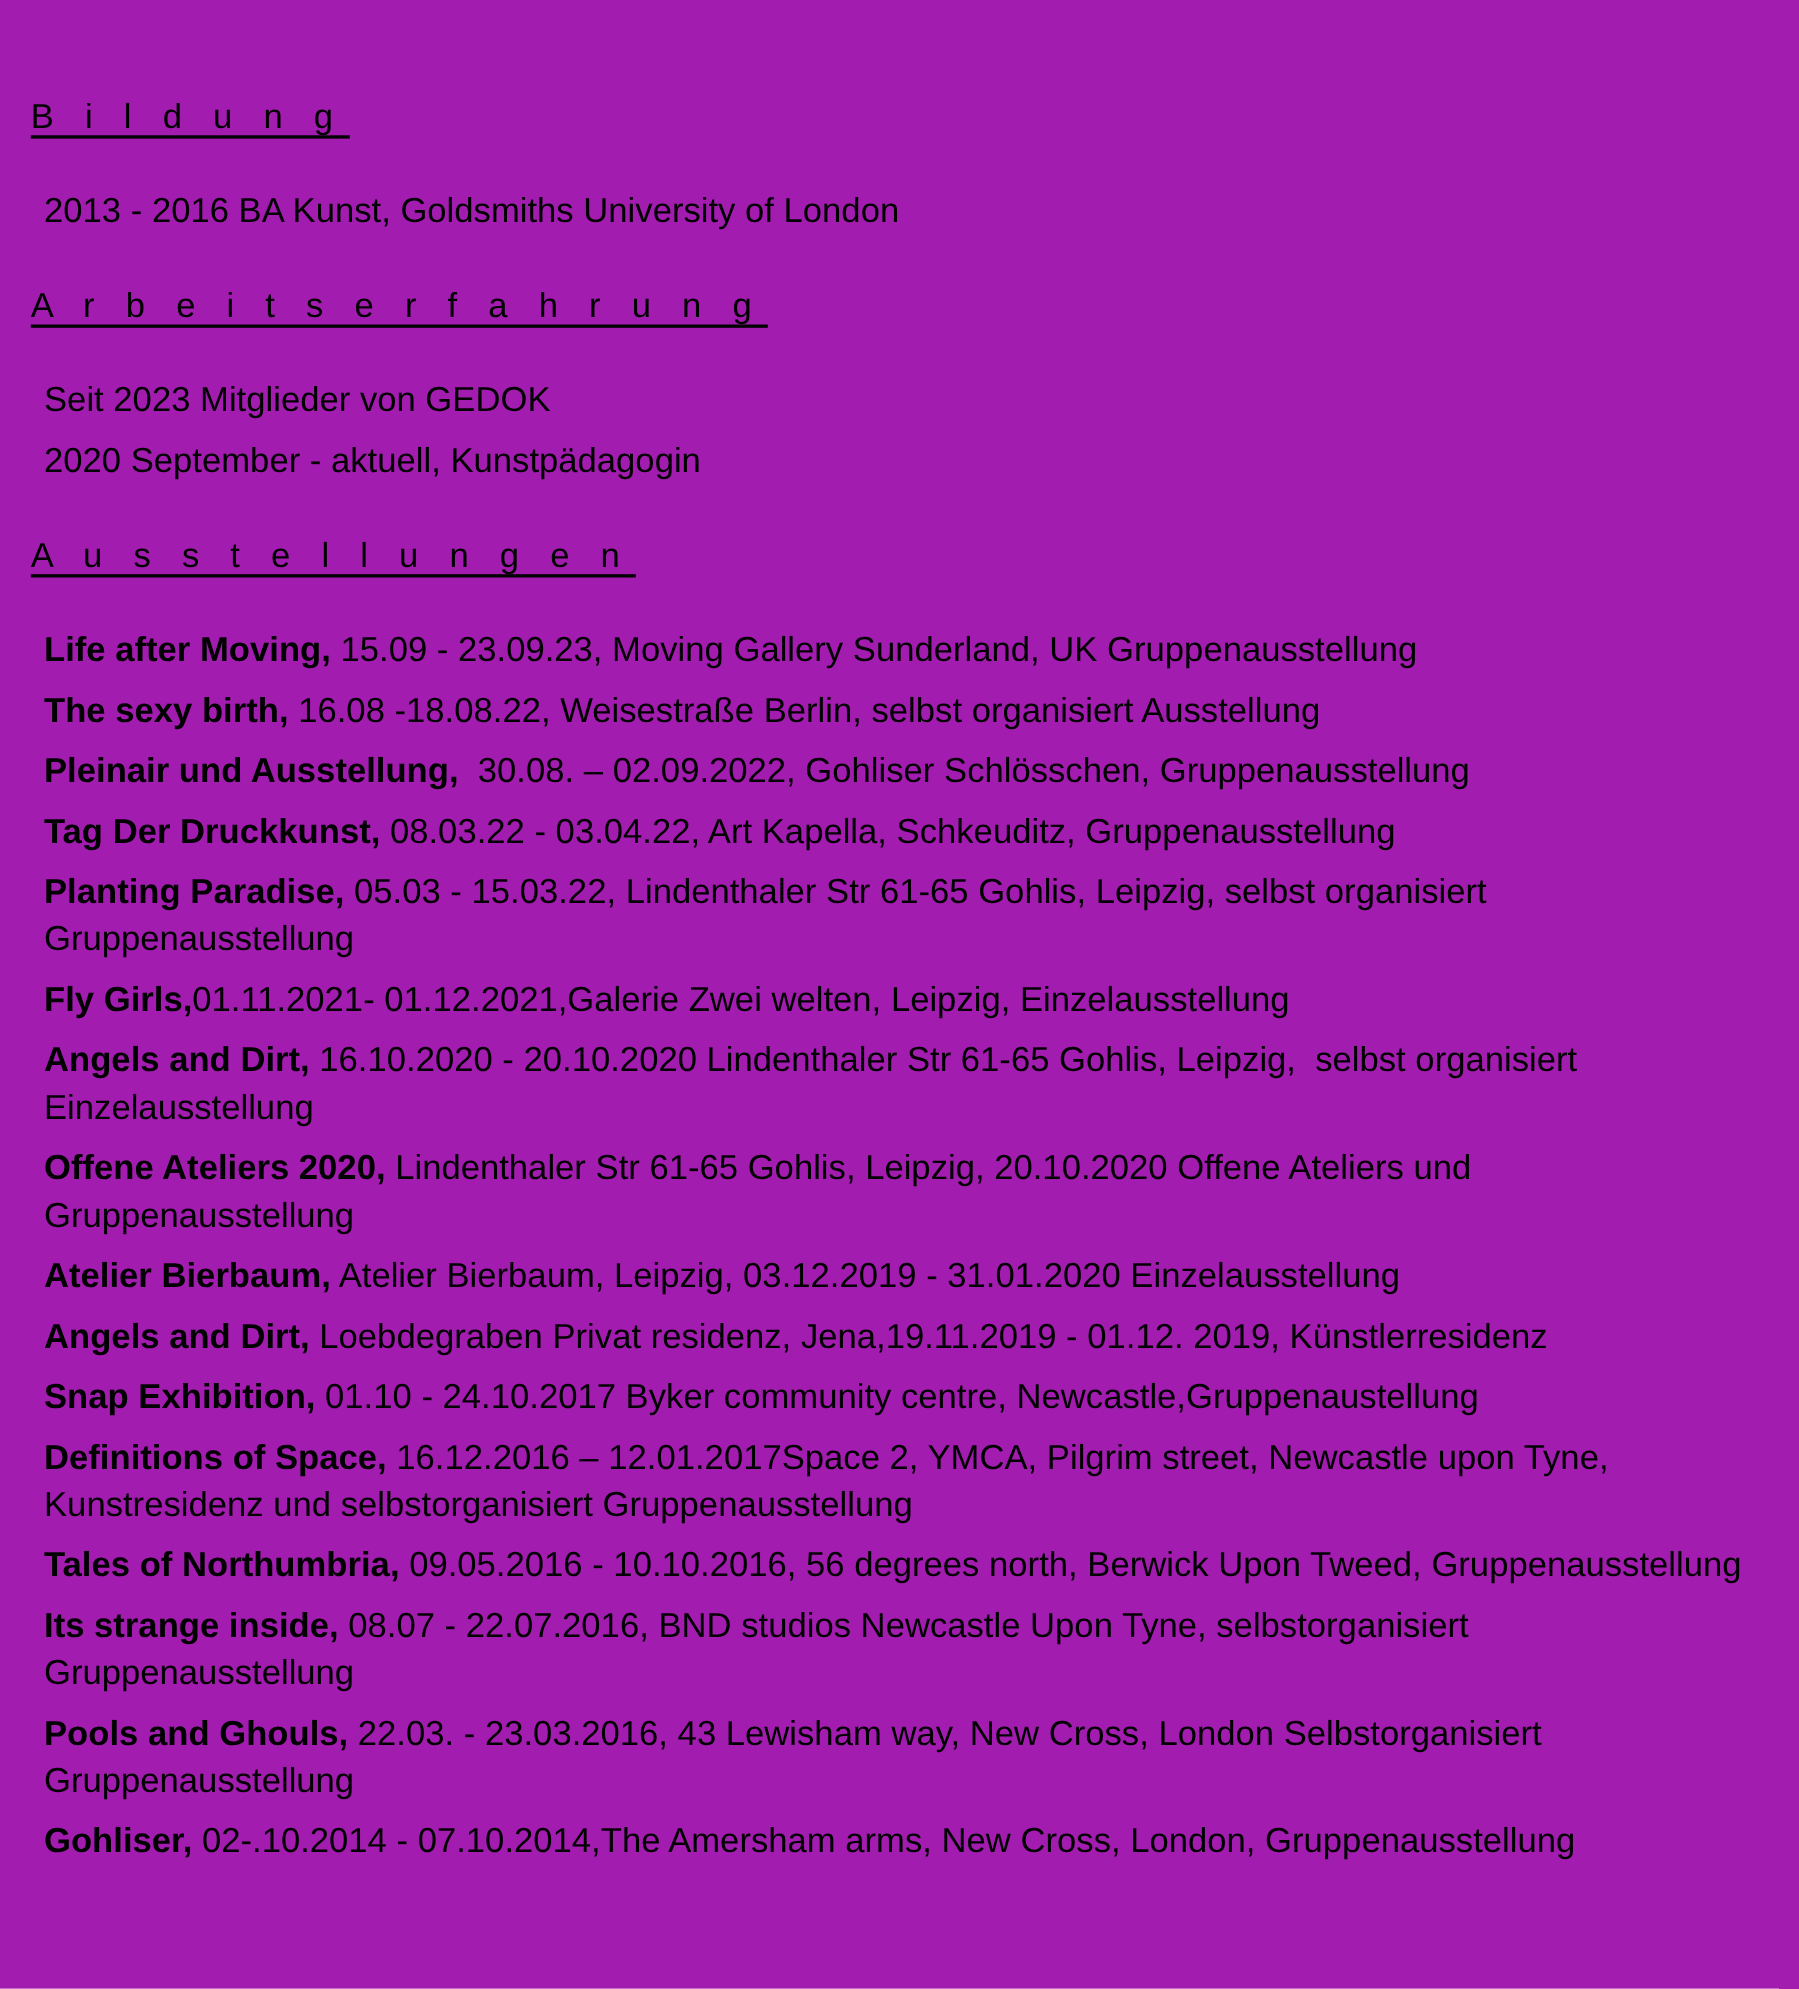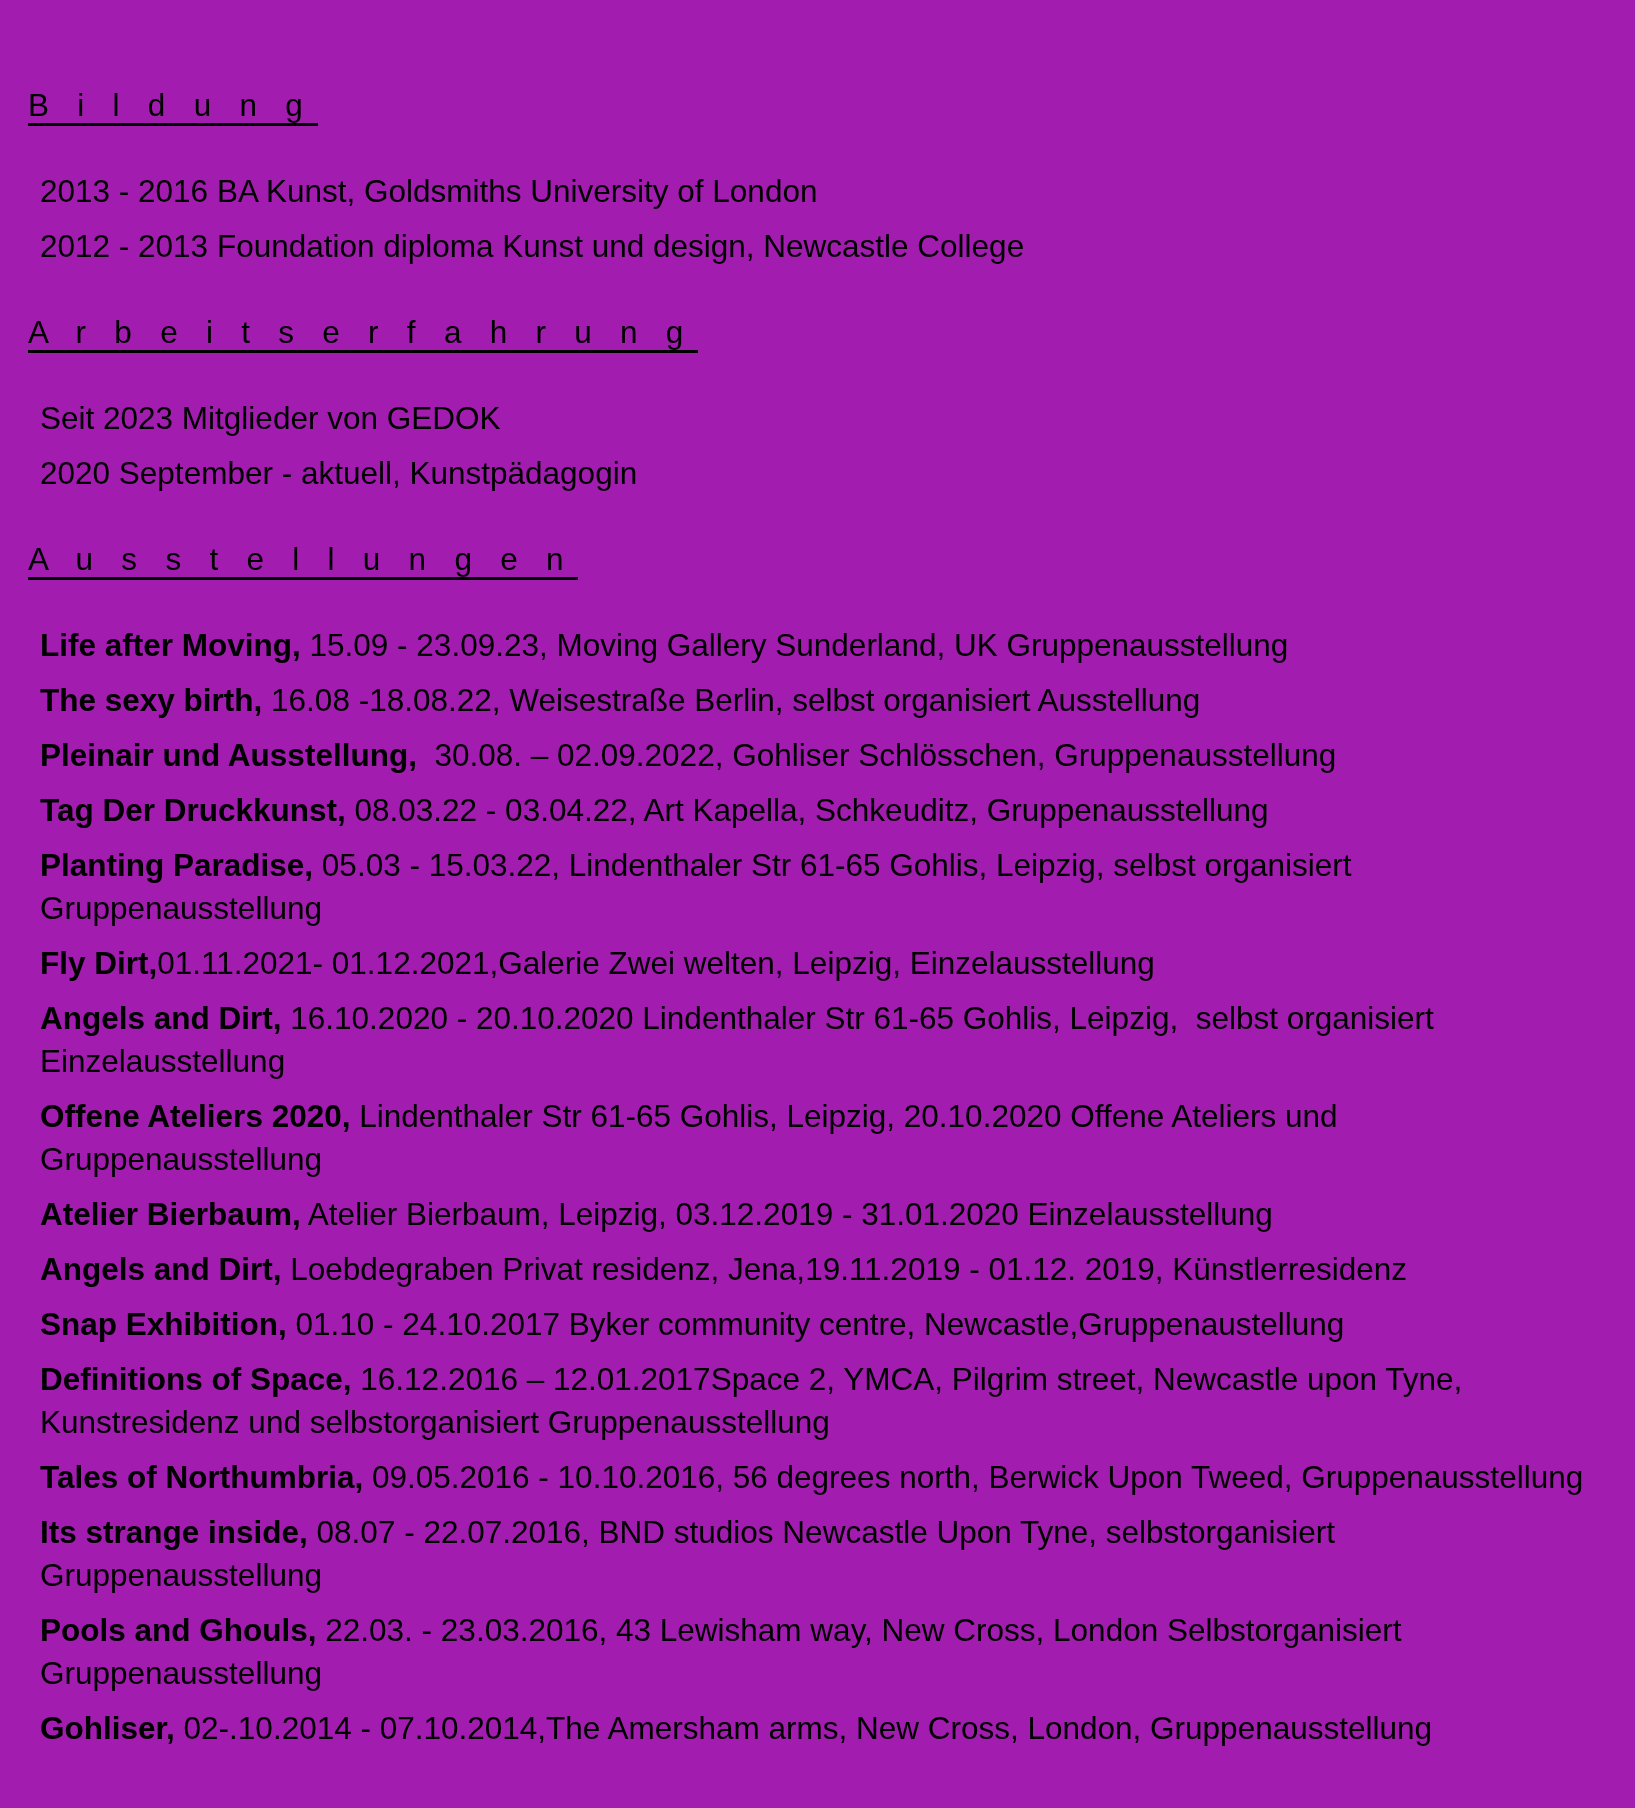--- a/index.html
+++ b/index.html
@@ -35,36 +35,35 @@
   .entry-title { font-weight: 700; }
 </style>
 </head>
 <body>
 
 <div class="page">
 
   <h2 class="section-heading"><span class="heading-text">B i l d u n g</span></h2>
 
   <p class="body-line">2013 - 2016 BA Kunst, Goldsmiths University of London</p>
-  <p class="body-line">2012 - 2013 Foundation diploma Kunst und design, Newcastle College</p>
 
   <h2 class="section-heading"><span class="heading-text">A r b e i t s e r f a h r u n g</span></h2>
 
   <p class="body-line">Seit 2023 Mitglieder von GEDOK</p>
   <p class="body-line">2020 September - aktuell, Kunstpädagogin</p>
 
   <h2 class="section-heading"><span class="heading-text">A u s s t e l l u n g e n</span></h2>
 
   <div>
     <p class="entry"><b class="entry-title">Life after Moving,</b><span> 15.09 - 23.09.23, Moving Gallery Sunderland, UK Gruppenausstellung</span></p>
     <p class="entry"><b class="entry-title">The sexy birth,</b><span> 16.08 -18.08.22, Weisestraße Berlin, selbst organisiert Ausstellung</span></p>
     <p class="entry"><b class="entry-title">Pleinair und Ausstellung,</b><span>  30.08. – 02.09.2022, Gohliser Schlösschen, Gruppenausstellung</span></p>
     <p class="entry"><b class="entry-title">Tag Der Druckkunst,</b><span> 08.03.22 - 03.04.22, Art Kapella, Schkeuditz, Gruppenausstellung</span></p>
     <p class="entry"><b class="entry-title">Planting Paradise,</b><span> 05.03 - 15.03.22, Lindenthaler Str 61-65 Gohlis, Leipzig, selbst organisiert Gruppenausstellung</span></p>
-    <p class="entry"><b class="entry-title">Fly Dirt,</b><span>01.11.2021- 01.12.2021,Galerie Zwei welten, Leipzig, Einzelausstellung</span></p>
+    <p class="entry"><b class="entry-title">Fly Girls,</b><span>01.11.2021- 01.12.2021,Galerie Zwei welten, Leipzig, Einzelausstellung</span></p>
     <p class="entry"><b class="entry-title">Angels and Dirt,</b><span> 16.10.2020 - 20.10.2020 Lindenthaler Str 61-65 Gohlis, Leipzig,  selbst organisiert Einzelausstellung</span></p>
     <p class="entry"><b class="entry-title">Offene Ateliers 2020,</b><span> Lindenthaler Str 61-65 Gohlis, Leipzig, 20.10.2020 Offene Ateliers und Gruppenausstellung</span></p>
     <p class="entry"><b class="entry-title">Atelier Bierbaum,</b><span> Atelier Bierbaum, Leipzig, 03.12.2019 - 31.01.2020 Einzelausstellung</span></p>
     <p class="entry"><b class="entry-title">Angels and Dirt,</b><span> Loebdegraben Privat residenz, Jena,19.11.2019 - 01.12. 2019, Künstlerresidenz</span></p>
     <p class="entry"><b class="entry-title">Snap Exhibition,</b><span> 01.10 - 24.10.2017 Byker community centre, Newcastle,Gruppenaustellung</span></p>
     <p class="entry"><b class="entry-title">Definitions of Space,</b><span> 16.12.2016 – 12.01.2017Space 2, YMCA, Pilgrim street, Newcastle upon Tyne, Kunstresidenz und selbstorganisiert Gruppenausstellung</span></p>
     <p class="entry"><b class="entry-title">Tales of Northumbria,</b><span> 09.05.2016 - 10.10.2016, 56 degrees north, Berwick Upon Tweed, Gruppenausstellung</span></p>
     <p class="entry"><b class="entry-title">Its strange inside,</b><span> 08.07 - 22.07.2016, BND studios Newcastle Upon Tyne, selbstorganisiert Gruppenausstellung</span></p>
     <p class="entry"><b class="entry-title">Pools and Ghouls,</b><span> 22.03. - 23.03.2016, 43 Lewisham way, New Cross, London Selbstorganisiert Gruppenausstellung</span></p>
     <p class="entry"><b class="entry-title">Gohliser,</b><span> 02-.10.2014 - 07.10.2014,The Amersham arms, New Cross, London, Gruppenausstellung</span></p>

